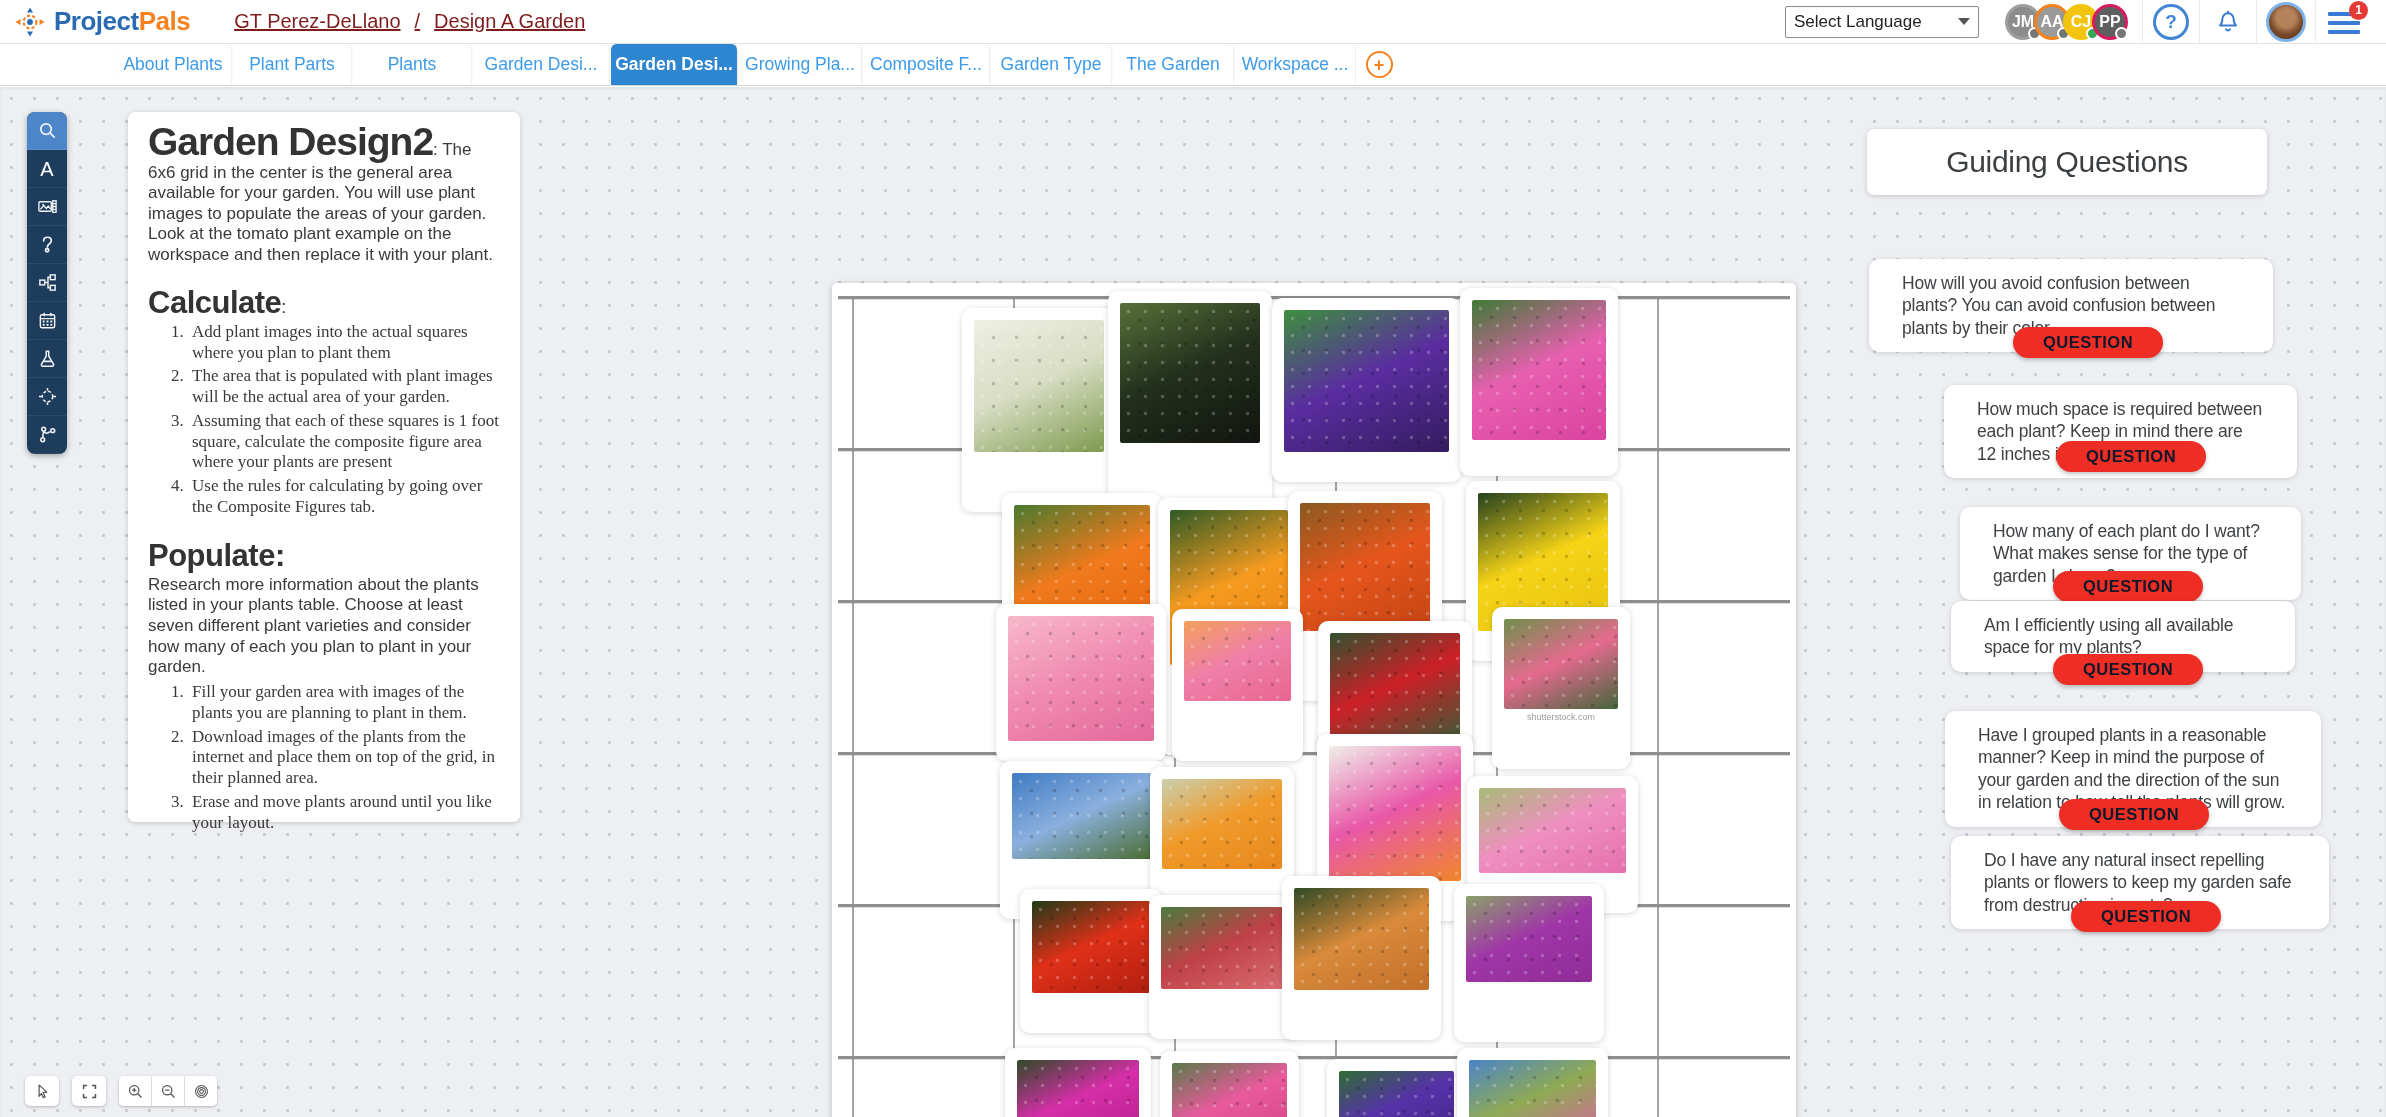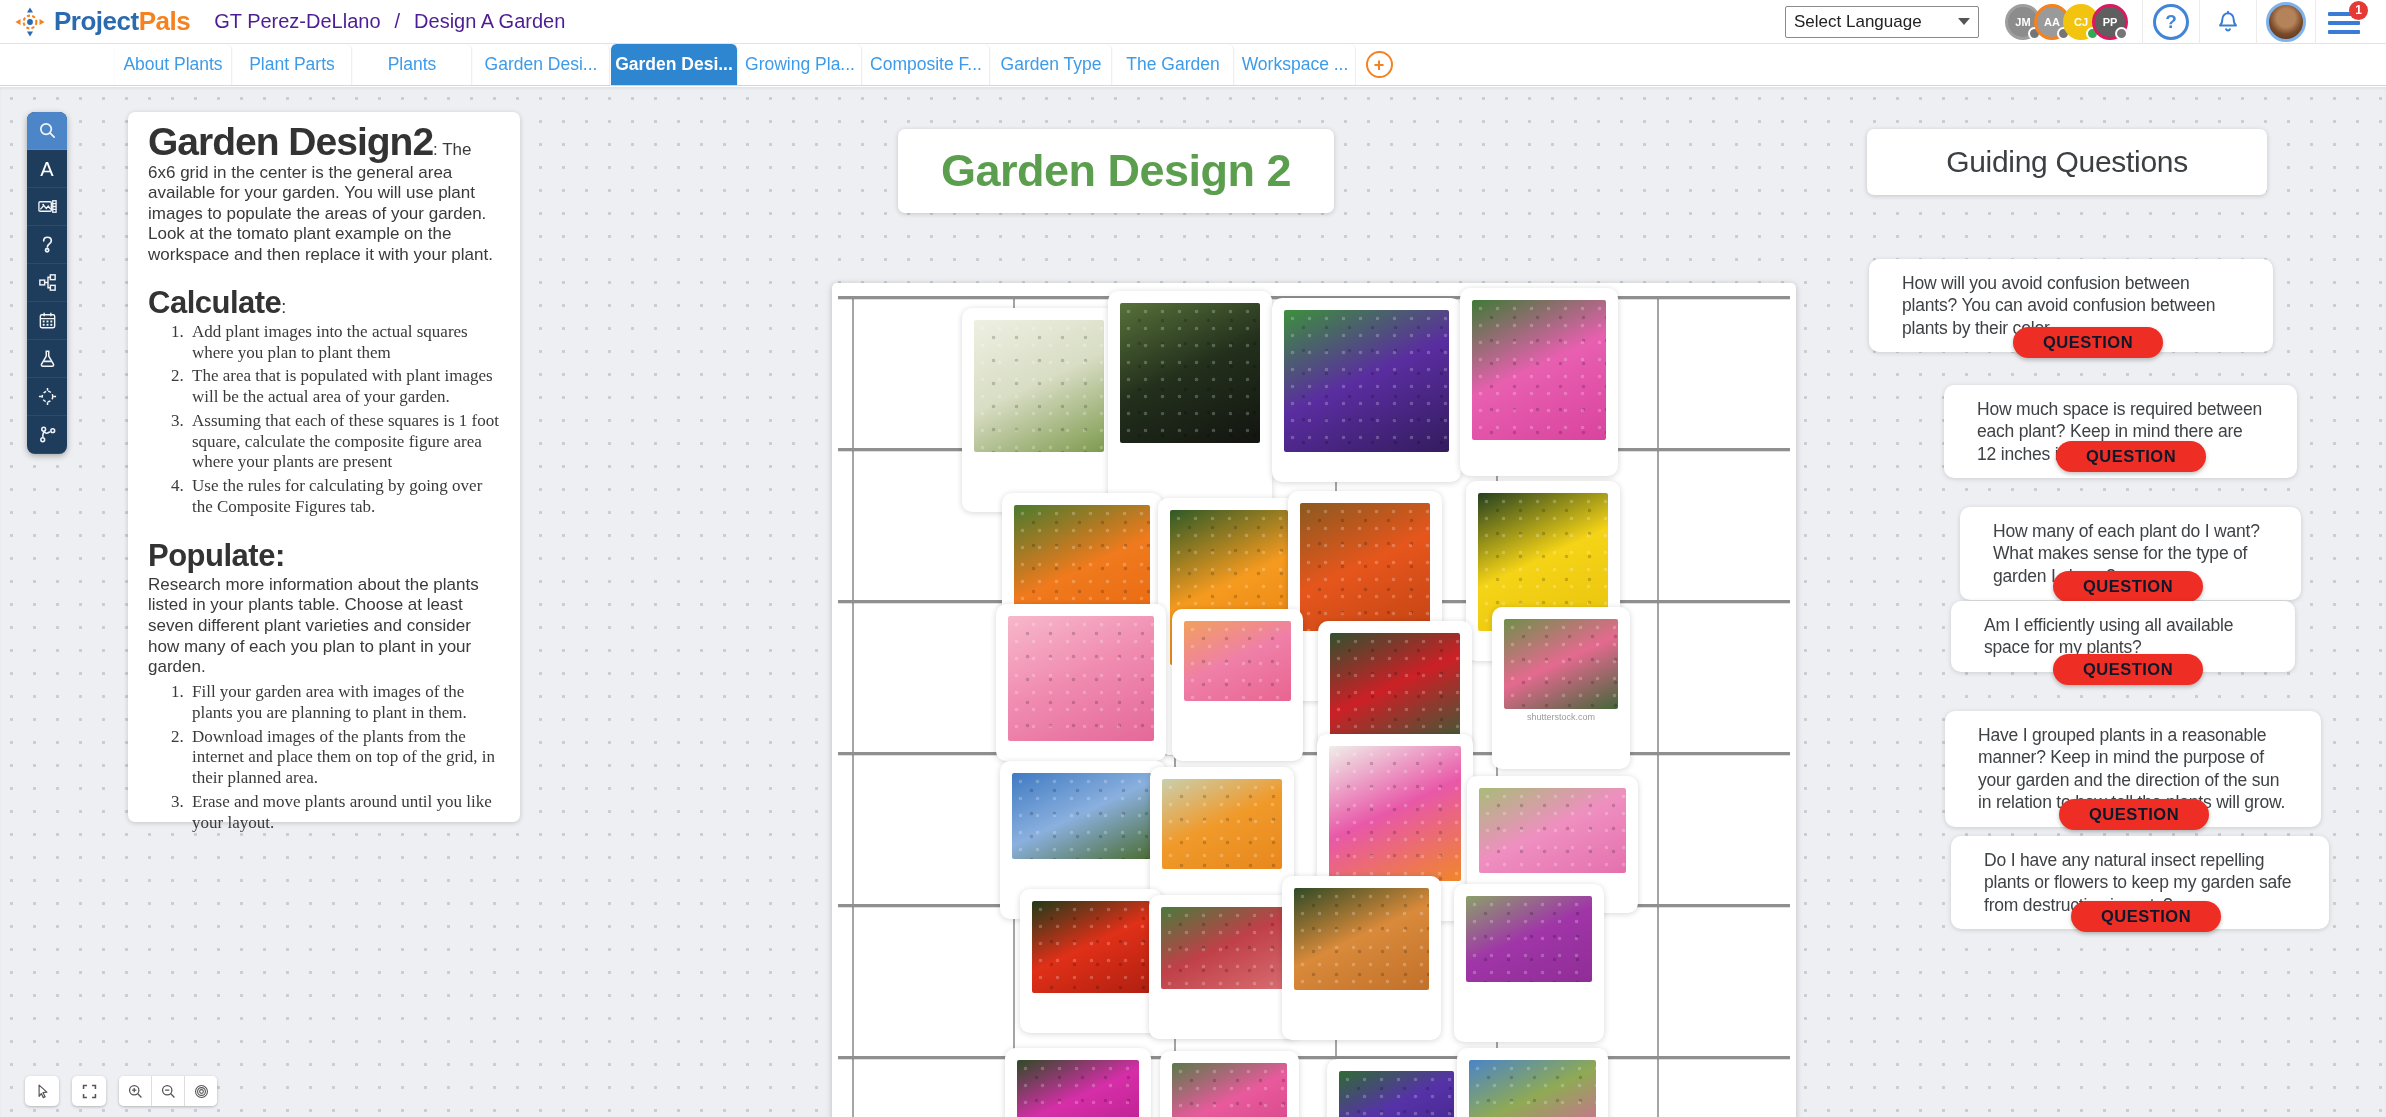--- a/index.html
+++ b/index.html
@@ -3,26 +3,26 @@
 <meta charset="utf-8">
 <style>
   html,body{margin:0;padding:0;background:#fff;overflow:hidden;}
   #app{position:relative;width:2386px;height:1117px;font-family:"Liberation Sans",sans-serif;overflow:hidden;}
 
   
   header{position:absolute;left:0;top:0;right:0;height:44px;background:#fff;border-bottom:1px solid #e3e3e3;display:flex;align-items:center;padding:0 14px;box-sizing:border-box;z-index:60;}
   .logo{display:flex;align-items:center;gap:8px;cursor:pointer;}
   .logo .lt{font-size:26px;font-weight:700;letter-spacing:-0.5px;}
   .logo .lt .p1{color:#2a6ab0;}  .logo .lt .p2{color:#f5821f;}
-  .crumbs{margin-left:24px;font-size:20px;color:#4c1d95;display:flex;gap:14px;align-items:center;}
+  .crumbs{margin-left:44px;font-size:20px;color:#7f1d1d;display:flex;gap:14px;align-items:center;text-decoration:underline;}
   .hright{margin-left:auto;display:flex;align-items:center;height:100%;}
   .langsel{width:176px;height:30px;border:1px solid #8a8a8a;border-radius:2px;display:flex;align-items:center;justify-content:space-between;padding:0 8px;font-size:17px;color:#222;background:#fff;cursor:pointer;margin-right:26px;}
   .caret{width:0;height:0;border-left:6px solid transparent;border-right:6px solid transparent;border-top:7px solid #555;}
   .avatars{display:flex;align-items:center;margin-right:14px;}
-  .av{position:relative;width:36px;height:36px;border-radius:50%;display:flex;align-items:center;justify-content:center;color:#fff;font-size:11px;font-weight:700;margin-left:-7px;box-sizing:border-box;cursor:pointer;}
+  .av{position:relative;width:36px;height:36px;border-radius:50%;display:flex;align-items:center;justify-content:center;color:#fff;font-size:16px;font-weight:700;margin-left:-7px;box-sizing:border-box;cursor:pointer;}
   .av:first-child{margin-left:0;}
   .av .dot{position:absolute;right:-3px;bottom:-3px;width:13px;height:13px;border-radius:50%;border:2px solid #fff;box-sizing:border-box;}
   .hsep{width:1px;height:44px;background:#ececec;}
   .hicon{width:56px;display:flex;align-items:center;justify-content:center;cursor:pointer;}
   .helpc{width:30px;height:30px;border:3px solid #4285d6;border-radius:50%;color:#4285d6;font-weight:700;font-size:19px;display:flex;align-items:center;justify-content:center;}
   .uavatar{width:34px;height:34px;border-radius:50%;border:3px solid #7db2ea;background:radial-gradient(circle at 50% 38%, #b5835a 0 34%, #7a4a2a 60%, #4e2f1a);box-sizing:content-box;cursor:pointer;}
   .uwrap{width:58px;display:flex;justify-content:center;}
   .burger{position:relative;width:56px;display:flex;flex-direction:column;align-items:center;gap:5px;cursor:pointer;padding-top:2px;}
   .burger i{display:block;width:32px;height:4px;background:#3a7bd5;border-radius:1px;}
   .badge{position:absolute;top:-9px;right:4px;min-width:19px;height:19px;border-radius:10px;background:#e53935;color:#fff;font-size:12px;font-weight:700;display:flex;align-items:center;justify-content:center;padding:0 4px;box-sizing:border-box;}
@@ -251,23 +251,20 @@
         </ol>
       <h2><span>Populate:</span></h2>
       <p class="body">Research more information about the plants listed in your plants table. Choose at least seven different plant varieties and consider how many of each you plan to plant in your garden.</p>
       <ol id="pop-list">
           <li>Fill your garden area with images of the plants you are planning to plant in them.</li>
           <li>Download images of the plants from the internet and place them on top of the grid, in their planned area.</li>
           <li>Erase and move plants around until you like your layout.</li>
         </ol>
     </section>
 
-    <div class="card titlecard">
-      <span>Garden Design 2</span>
-    </div>
 
     <div id="board">
         <div class="vline" style="left: 20px;"></div>
         <div class="vline" style="left: 181px;"></div>
         <div class="vline" style="left: 342px;"></div>
         <div class="vline" style="left: 503px;"></div>
         <div class="vline" style="left: 664px;"></div>
         <div class="vline" style="left: 825px;"></div>
         <div class="hline" style="top: 13px;"></div>
         <div class="hline" style="top: 165px;"></div>

